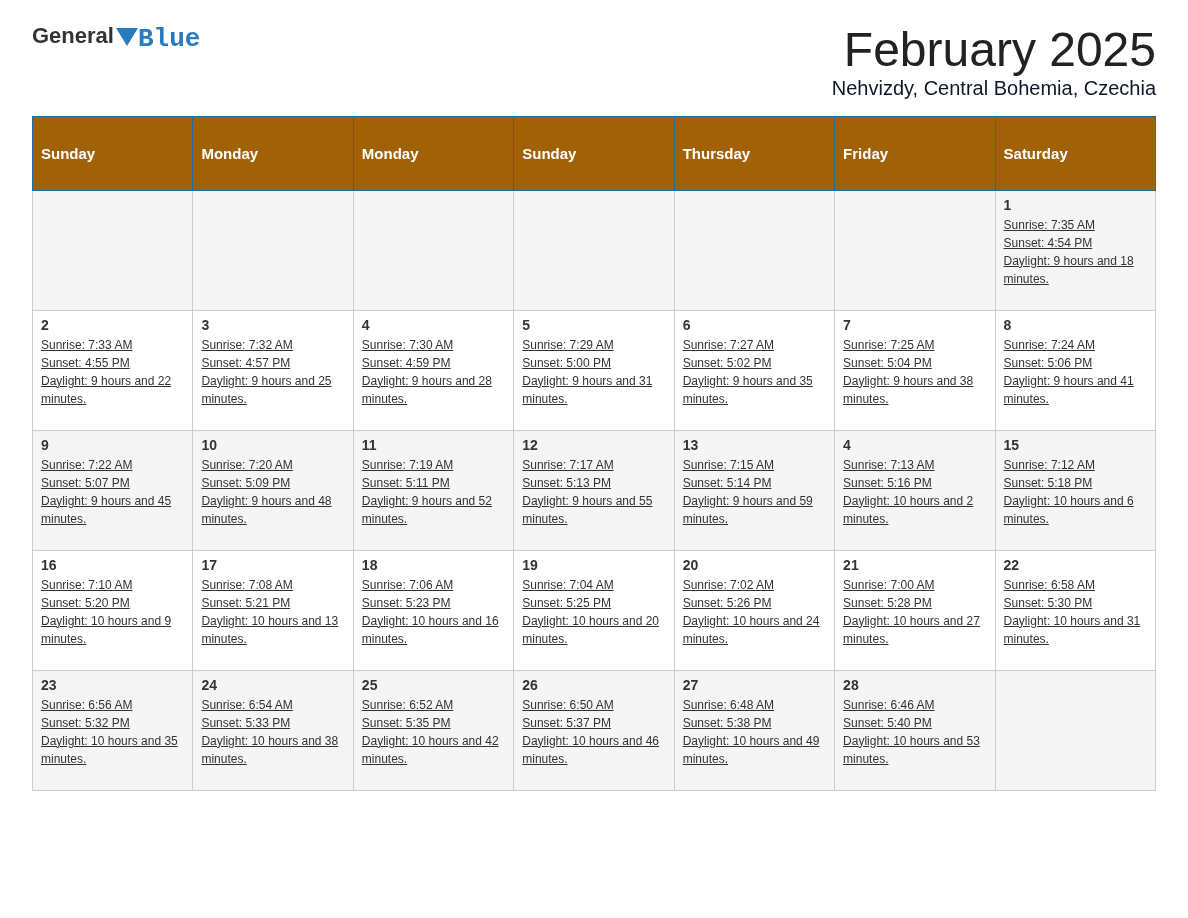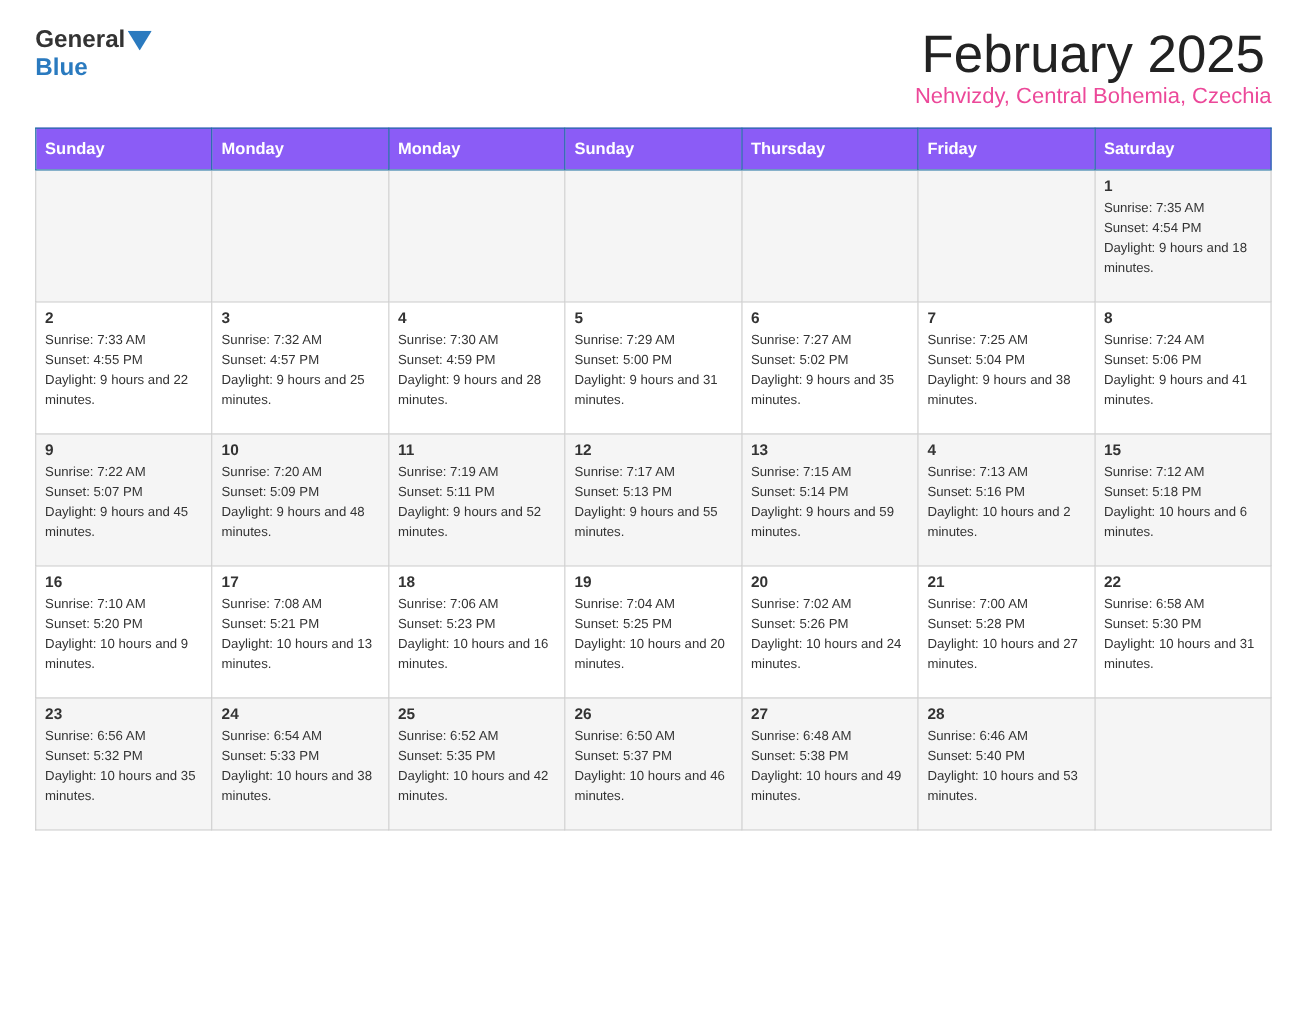--- a/index.html
+++ b/index.html
@@ -12,63 +12,64 @@
       min-height: 918px;
     }
     .header {
       display: flex;
       justify-content: space-between;
       align-items: flex-start;
       margin-bottom: 16px;
     }
     .logo {
       display: flex;
-      flex-direction: column;
+      flex-direction: row;
       align-items: flex-start;
     }
     .logo-text {
       font-size: 22px;
       font-weight: bold;
       color: #333;
       line-height: 1.1;
     }
     .logo-line1 {
       display: flex;
       align-items: center;
     }
     .logo-blue-line {
       color: #2a7abf;
-      font-size: 22px;
-      font-weight: bold;
+      font-size: 26px;
+      font-weight: bold;
+      font-family: Liberation Mono, monospace;
     }
     .title-block {
-      text-align: center;
+      text-align: right;
     }
     .main-title {
       font-size: 48px;
       font-weight: 300;
       color: #222;
       line-height: 1.1;
     }
     .subtitle {
       font-size: 20px;
-      color: #ec4899;
+      color: #0f172a;
       font-weight: normal;
     }
     table {
       width: 100%;
       border-collapse: collapse;
       table-layout: fixed;
     }
     thead th {
-      background-color: #8b5cf6;
+      background-color: #a16207;
       color: #fff;
       font-size: 15px;
       font-weight: bold;
-      padding: 10px 8px;
+      padding: 28px 8px;
       text-align: left;
       border: 1px solid #1a6fa0;
       margin-left: 20px;
     }
     tbody td {
       vertical-align: top;
       border: 1px solid #ccc;
       padding: 6px 8px;
       font-size: 12.5px;
       color: #333;
@@ -84,20 +85,21 @@
     .day-num {
       font-size: 14px;
       font-weight: bold;
       display: block;
       margin-bottom: 3px;
     }
     .day-info {
       font-size: 12px;
       line-height: 1.5;
       color: #333;
+      text-decoration: underline;
     }
   </style>
 </head>
 <body>
 
 <div class="header">
   <div class="logo">
     <div class="logo-line1">
       <span class="logo-text">General</span>
       <svg width="22" height="18" viewBox="0 0 22 18" style="margin-left:2px; margin-top:2px;">

